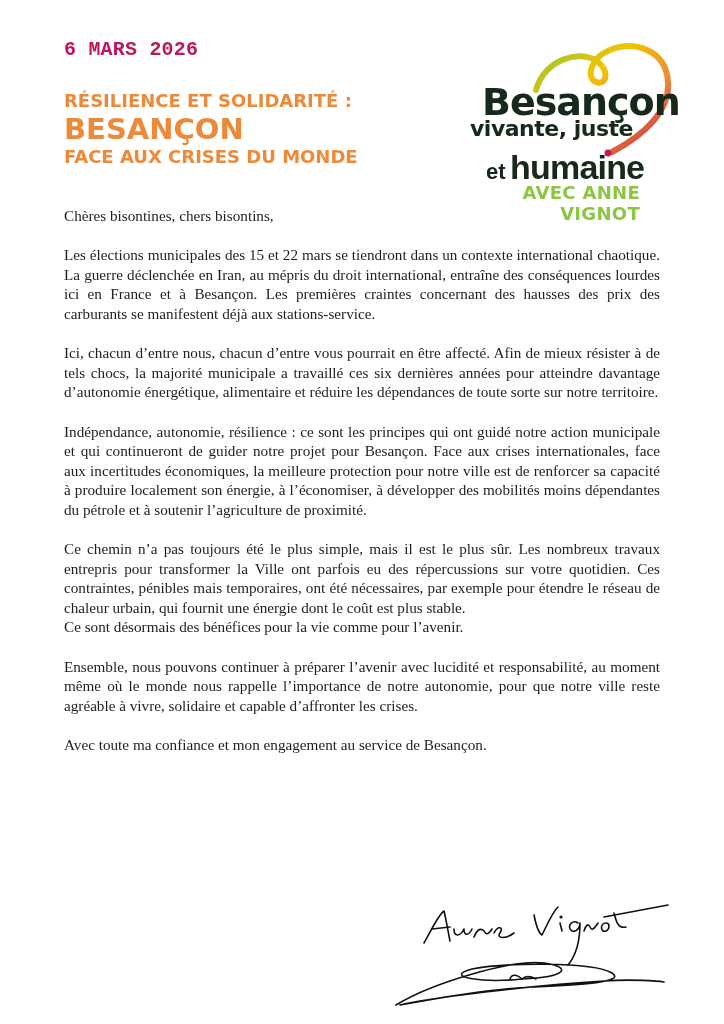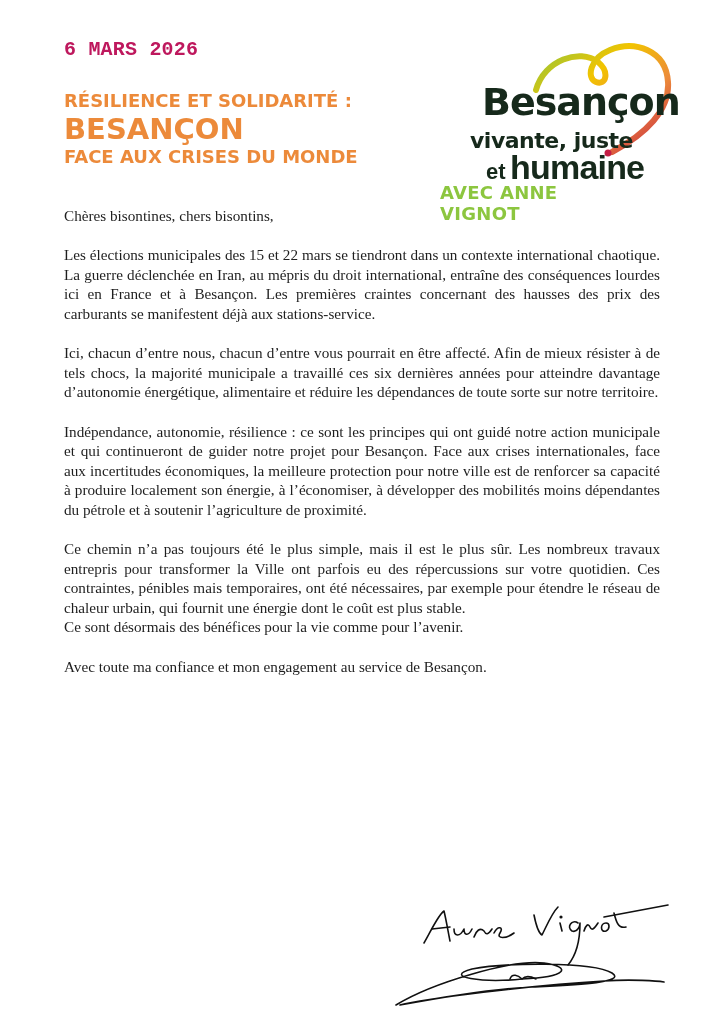--- a/index.html
+++ b/index.html
@@ -5,25 +5,25 @@
   html, body { margin:0; padding:0; background:#ffffff; }
   body { width:724px; height:1024px; position:relative; overflow:hidden; font-family:"Liberation Sans", sans-serif; color:#1e1e1e; }
   .date { position:absolute; left:64px; top:38px; font-size:20px; font-weight:bold; color:#be185d; letter-spacing:0.2px; font-family:Liberation Mono, monospace; }
   .title { position:absolute; left:64px; top:90px; color:#ec8a3a; font-family:"DejaVu Sans", sans-serif; font-weight:bold; }
   .title .l1 { font-size:18px; line-height:22px; }
   .title .l2 { font-size:29px; line-height:34px; }
   .title .l3 { font-size:18px; line-height:22px; }
   .logo { position:absolute; left:440px; top:40px; width:250px; height:170px; }
   .logo svg { position:absolute; left:0; top:0; }
   .logo .b1 { position:absolute; left:42px; top:40px; font-size:38px; font-weight:bold; color:#16291b; font-family:"DejaVu Sans", sans-serif; letter-spacing:-1px; }
-  .logo .b2 { position:absolute; left:30px; top:88px; font-size:22px; font-weight:bold; color:#16291b; font-family:"DejaVu Sans", sans-serif; letter-spacing:-0.5px; }
+  .logo .b2 { position:absolute; left:30px; top:76px; font-size:22px; font-weight:bold; color:#16291b; font-family:"DejaVu Sans", sans-serif; letter-spacing:-0.5px; }
   .logo .b3 { position:absolute; left:46px; top:108px; color:#16291b; font-family:Liberation Sans, sans-serif; font-weight:bold; }
   .logo .b3 .et { font-size:22px; }
   .logo .b3 .hum { font-size:34px; letter-spacing:-0.8px; }
-  .logo .b4 { position:absolute; left:0px; top:142px; width:200px; font-size:18px; font-weight:bold; color:#8cc63f; font-family:"DejaVu Sans", sans-serif; letter-spacing:0.3px; }
+  .logo .b4 { position:absolute; left:0px; top:142px; width:200px; font-size:18px; font-weight:bold; color:#8cc63f; font-family:"DejaVu Sans", sans-serif; letter-spacing:0.3px;text-align:right; }
   .body { position:absolute; left:64px; top:206px; width:596px; font-size:15.2px; line-height:19.6px; text-align:justify; }
   .body p { margin:0 0 19.6px 0;font-family:Liberation Serif, serif; }
   .body p.tight { margin:0; }
   .body p.bold { font-weight:bold; }
   .sig { position:absolute; left:392px; top:893px; width:300px; height:131px; }
 </style>
 </head>
 <body>
 
 <div class="date">6 MARS 2026</div>
@@ -56,20 +56,21 @@
   <div class="b4">AVEC ANNE VIGNOT</div>
 </div>
 
 <div class="body">
   <p>Chères bisontines, chers bisontins,</p>
   <p>Les élections municipales des 15 et 22 mars se tiendront dans un contexte international chaotique. La guerre déclenchée en Iran, au mépris du droit international, entraîne des conséquences lourdes ici en France et à Besançon. Les premières craintes concernant des hausses des prix des carburants se manifestent déjà aux stations-service.</p>
   <p>Ici, chacun d’entre nous, chacun d’entre vous pourrait en être affecté. Afin de mieux résister à de tels chocs, la majorité municipale a travaillé ces six dernières années pour atteindre davantage d’autonomie énergétique, alimentaire et réduire les dépendances de toute sorte sur notre territoire.</p>
   <p>Indépendance, autonomie, résilience : ce sont les principes qui ont guidé notre action municipale et qui continueront de guider notre projet pour Besançon. Face aux crises internationales, face aux incertitudes économiques, la meilleure protection pour notre ville est de renforcer sa capacité à produire localement son énergie, à l’économiser, à développer des mobilités moins dépendantes du pétrole et à soutenir l’agriculture de proximité.</p>
   <p class="tight">Ce chemin n’a pas toujours été le plus simple, mais il est le plus sûr. Les nombreux travaux entrepris pour transformer la Ville ont parfois eu des répercussions sur votre quotidien. Ces contraintes, pénibles mais temporaires, ont été nécessaires, par exemple pour étendre le réseau de chaleur urbain, qui fournit une énergie dont le coût est plus stable.</p>
   <p>Ce sont désormais des bénéfices pour la vie comme pour l’avenir.</p>
+  <p>Ensemble, nous pouvons continuer à préparer l’avenir avec lucidité et responsabilité, au moment même où le monde nous rappelle l’importance de notre autonomie, pour que notre ville reste agréable à vivre, solidaire et capable d’affronter les crises.</p>
   <p>Avec toute ma confiance et mon engagement au service de Besançon.</p>
 </div>
 
 <div class="sig">
   <svg width="300" height="131" viewBox="0 0 300 131" fill="none" stroke="#111" stroke-width="1.6" stroke-linecap="round" stroke-linejoin="round">
     <path d="M 32 50 C 38 40, 46 22, 52 18 C 54 26, 56 38, 58 48"></path>
     <path d="M 40 36 L 58 34"></path>
     <path d="M 62 36 C 62 44, 68 44, 72 36 C 72 42, 76 44, 80 36"></path>
     <path d="M 82 44 C 84 38, 88 34, 92 38 C 94 42, 96 42, 100 36"></path>
     <path d="M 102 40 C 106 32, 112 34, 108 40 C 104 46, 114 46, 122 40"></path>

